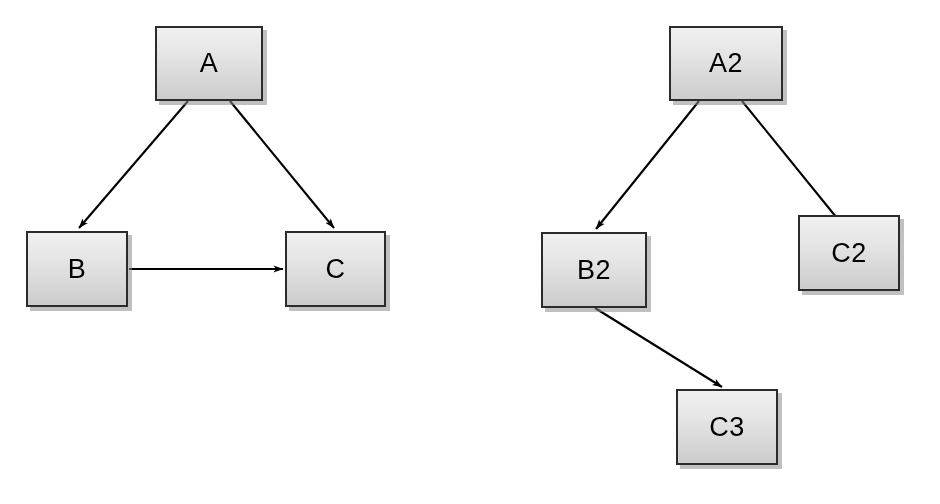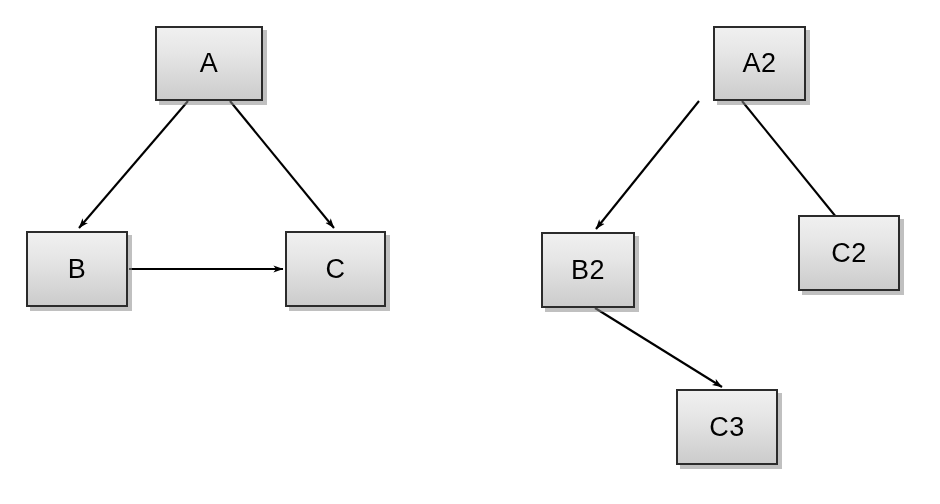--- a/index.html
+++ b/index.html
@@ -71,24 +71,24 @@
   <div id="nodes">
       <div class="node" style="left: 155px; top: 26px; width: 108px; height: 75px;">
         <span class="node-label">A</span>
       </div>
       <div class="node" style="left: 26px; top: 231px; width: 102px; height: 76px;">
         <span class="node-label">B</span>
       </div>
       <div class="node" style="left: 285px; top: 231px; width: 101px; height: 76px;">
         <span class="node-label">C</span>
       </div>
-      <div class="node" style="left: 669px; top: 26px; width: 93px; height: 75px; margin-left: 44px;">
+      <div class="node" style="left: 669px; top: 26px; width: 114px; height: 75px;">
         <span class="node-label">A2</span>
       </div>
-      <div class="node" style="left: 541px; top: 232px; width: 94px; height: 76px;">
+      <div class="node" style="left: 541px; top: 232px; width: 106px; height: 76px;">
         <span class="node-label">B2</span>
       </div>
       <div class="node" style="left: 798px; top: 215px; width: 102px; height: 76px;">
         <span class="node-label">C2</span>
       </div>
       <div class="node" style="left: 676px; top: 389px; width: 102px; height: 76px;">
         <span class="node-label">C3</span>
       </div>
     </div>
 

